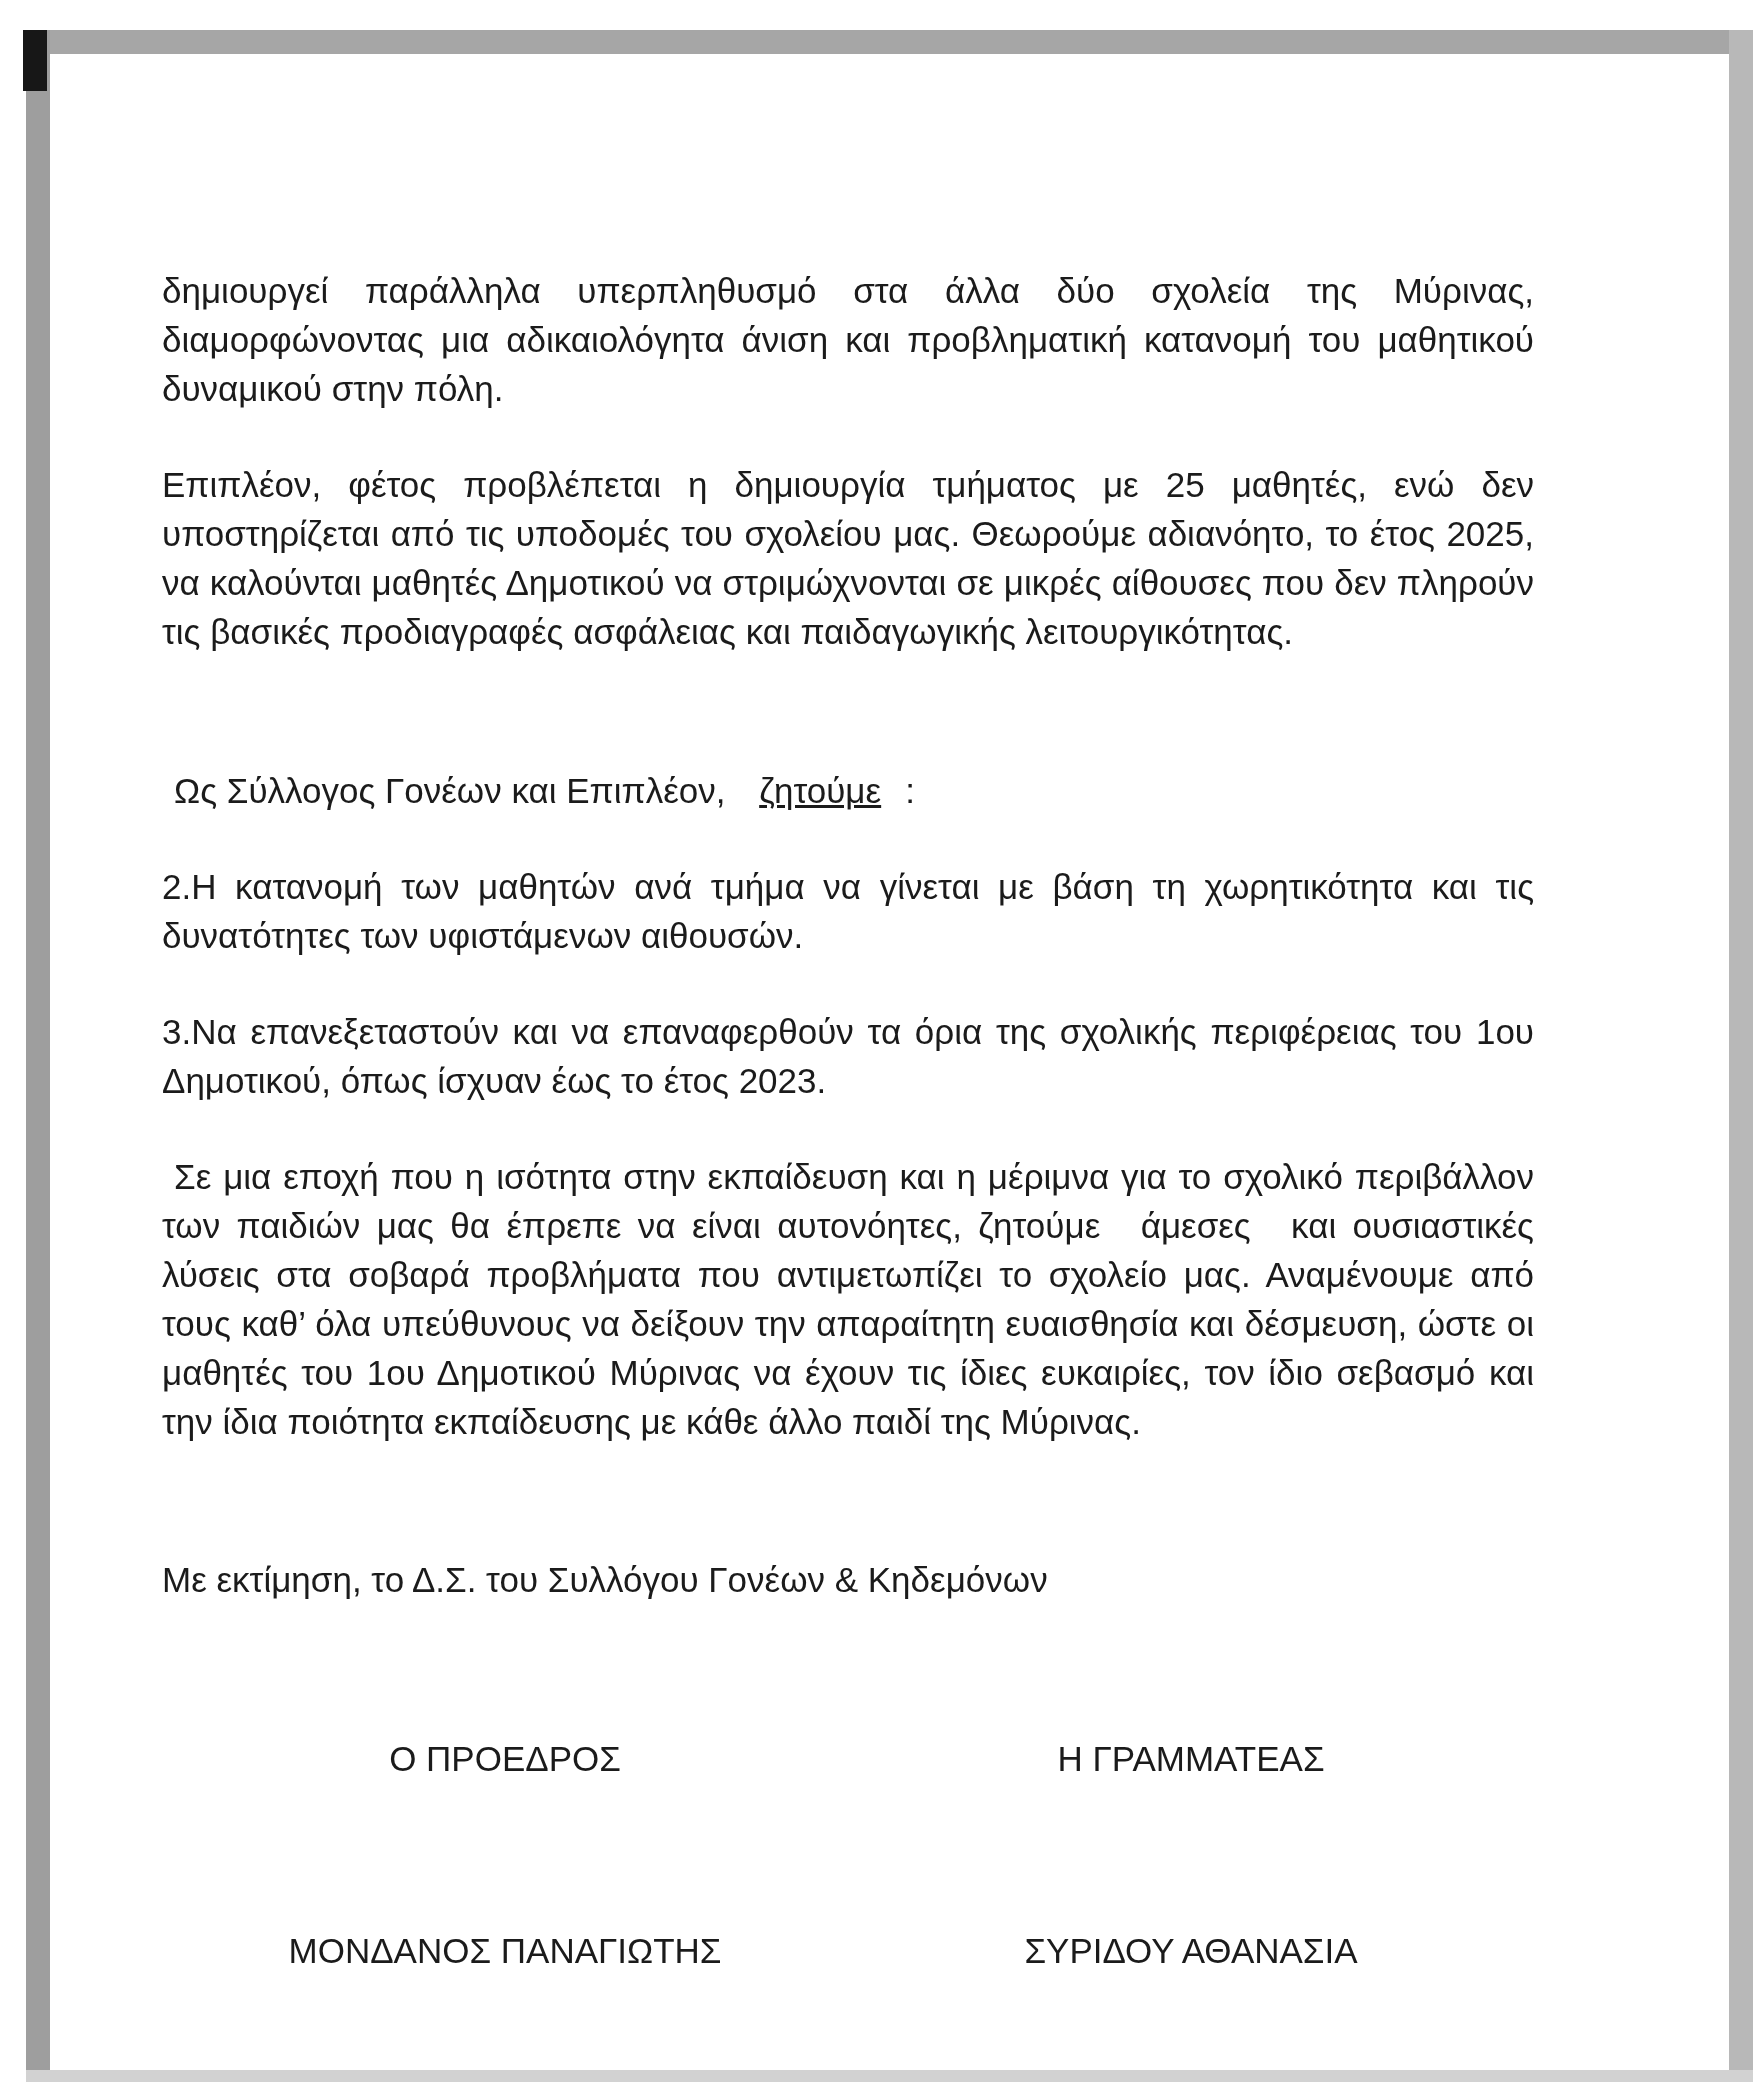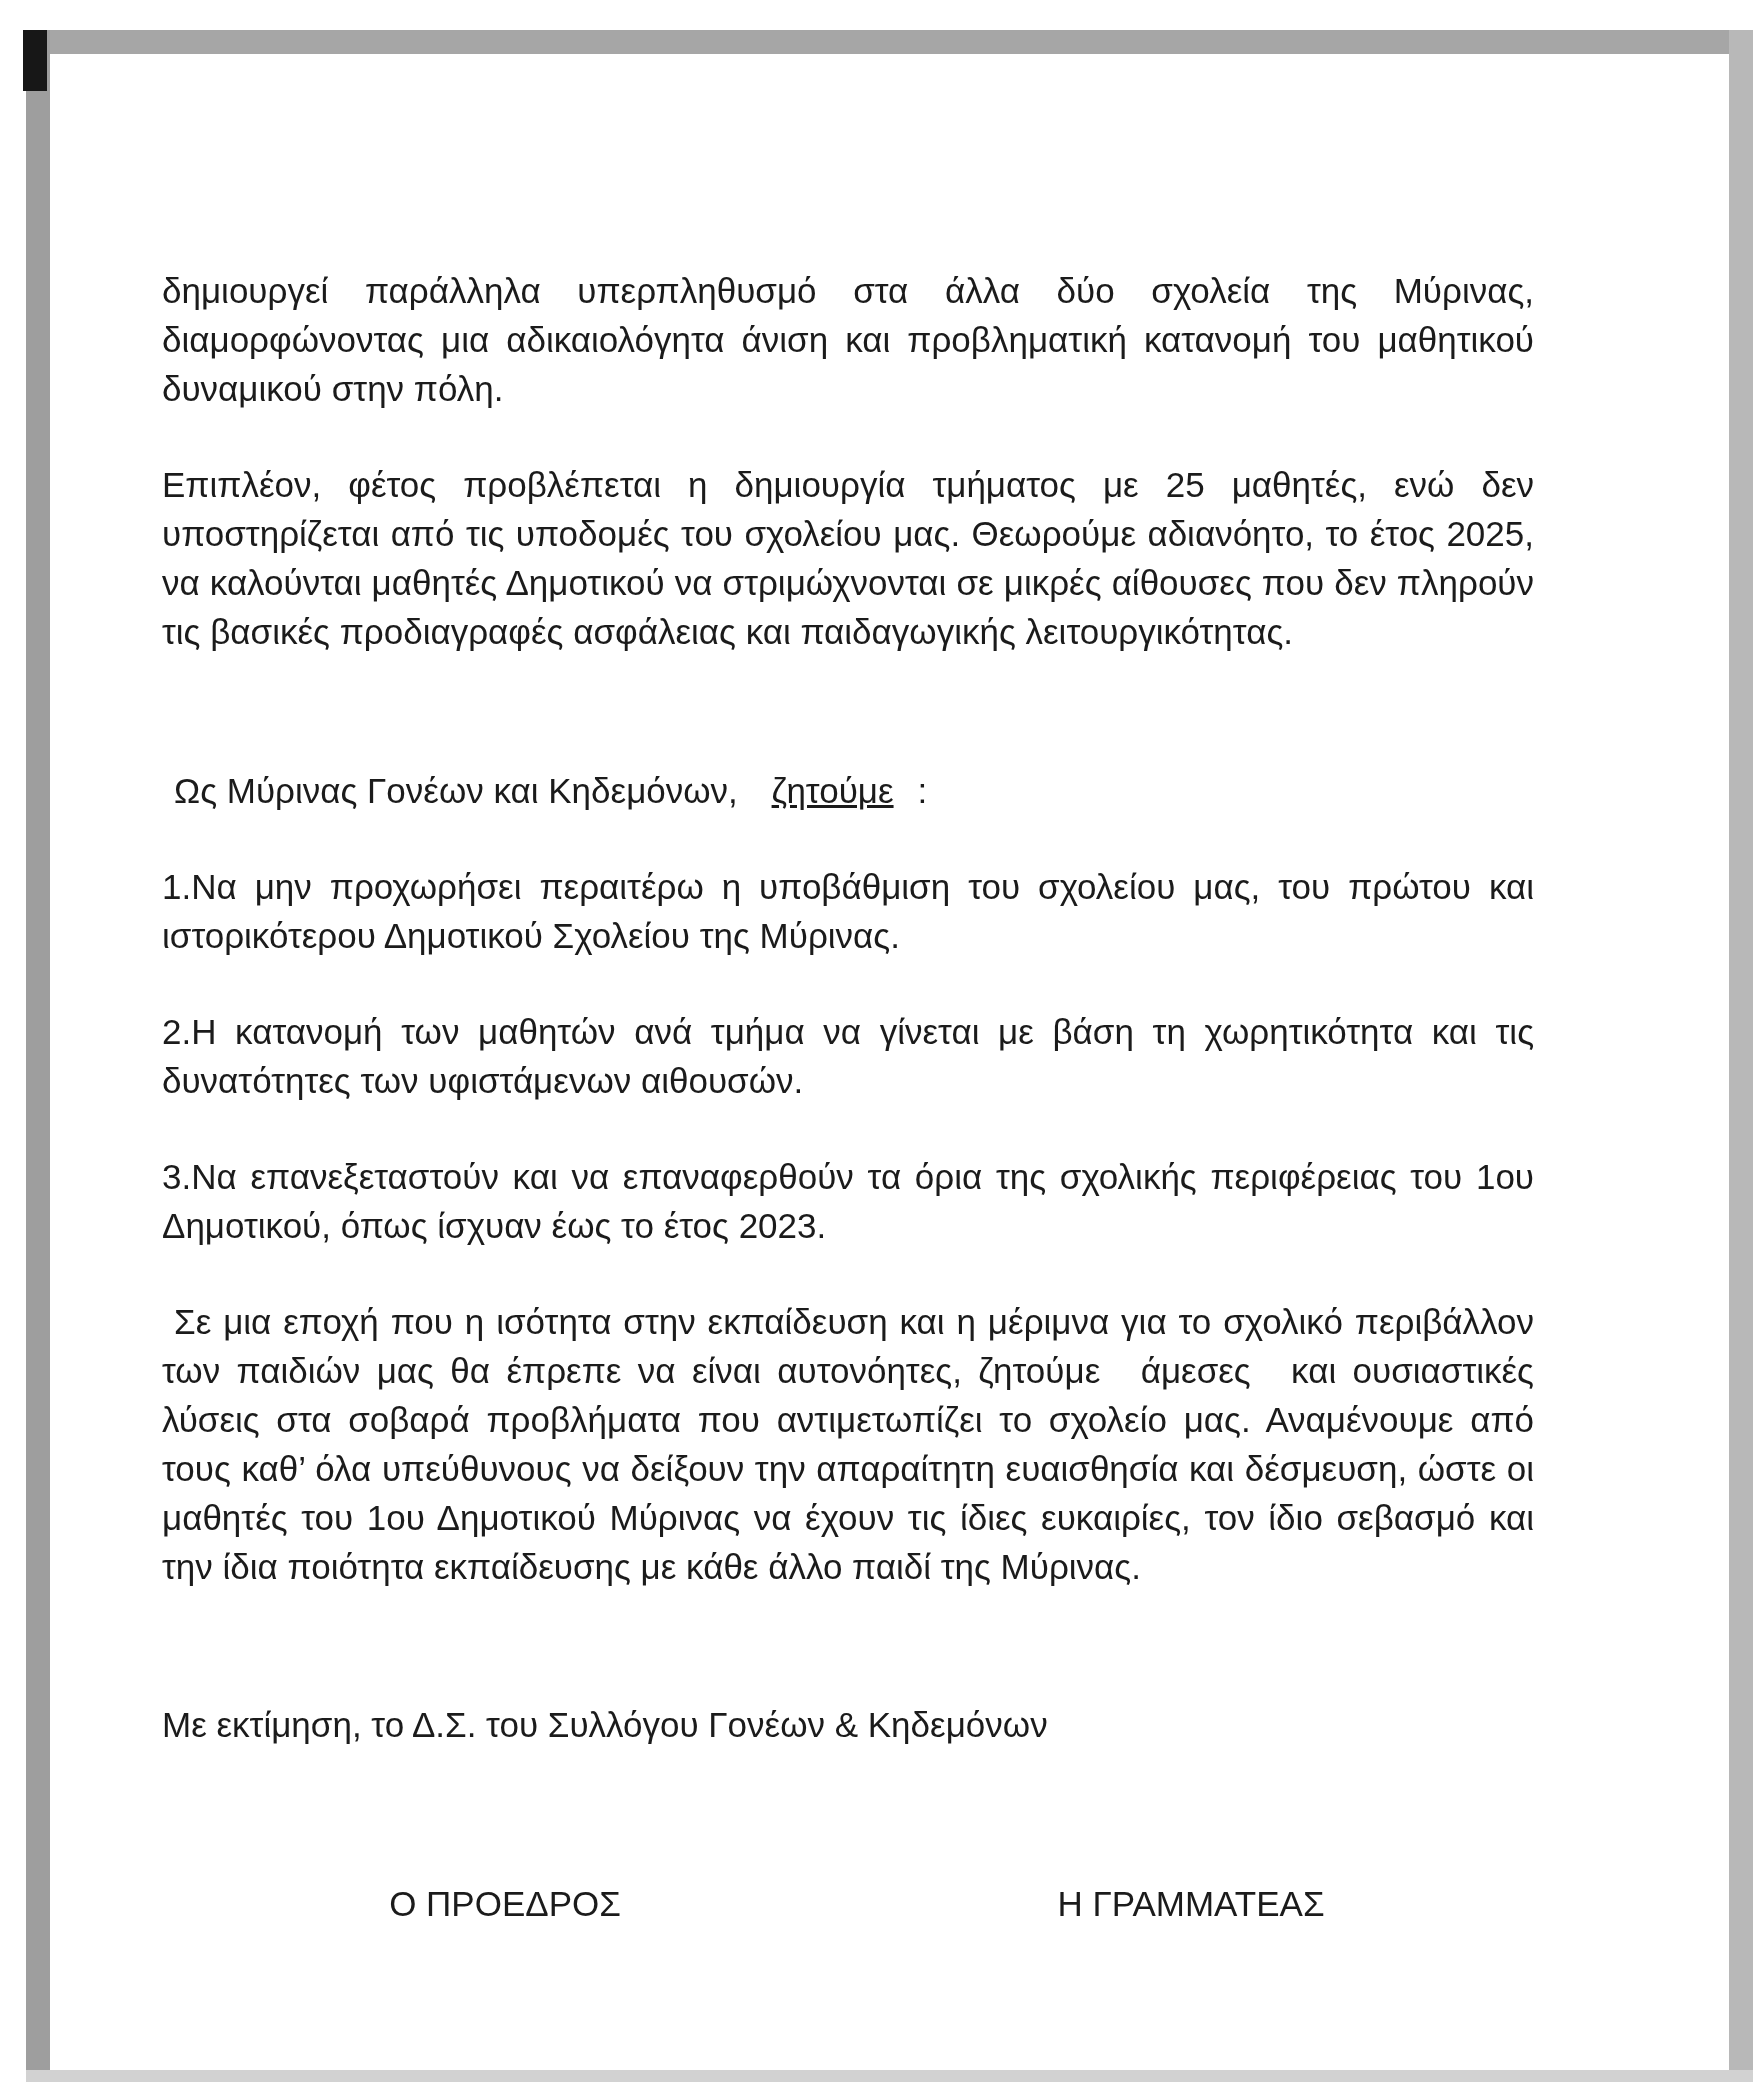--- a/index.html
+++ b/index.html
@@ -57,23 +57,22 @@
   <div class="corner-mark"></div>
 
   <div class="content">
 
     <p class="para">δημιουργεί παράλληλα υπερπληθυσμό στα άλλα δύο σχολεία της Μύρινας, διαμορφώνοντας μια αδικαιολόγητα άνιση και προβληματική κατανομή του μαθητικού δυναμικού στην πόλη.</p>
 
     <p class="para">Επιπλέον, φέτος προβλέπεται η δημιουργία τμήματος με 25 μαθητές, ενώ δεν υποστηρίζεται από τις υποδομές του σχολείου μας. Θεωρούμε αδιανόητο, το έτος 2025, να καλούνται μαθητές Δημοτικού να στριμώχνονται σε μικρές αίθουσες που δεν πληρούν τις βασικές προδιαγραφές ασφάλειας και παιδαγωγικής λειτουργικότητας.</p>
 
     <div class="blank-a"></div>
 
-    <p class="para"><span>Ως Μύρινας Γονέων και Κηδεμόνων, </span><span class="bold underline">ζητούμε</span><span class="bold">:</span></p>
+    <p class="para"><span>Ως Σύλλογος Γονέων και Επιπλέον, </span><span class="bold underline">ζητούμε</span><span class="bold">:</span></p>
 
-    <p class="para">1.Να μην προχωρήσει περαιτέρω η υποβάθμιση του σχολείου μας, του πρώτου και ιστορικότερου Δημοτικού Σχολείου της Μύρινας.</p>
     <p class="para">2.Η κατανομή των μαθητών ανά τμήμα να γίνεται με βάση τη χωρητικότητα και τις δυνατότητες των υφιστάμενων αιθουσών.</p>
     <p class="para">3.Να επανεξεταστούν και να επαναφερθούν τα όρια της σχολικής περιφέρειας του 1ου Δημοτικού, όπως ίσχυαν έως το έτος 2023.</p>
 
     <p class="para"><span>Σε μια εποχή που η ισότητα στην εκπαίδευση και η μέριμνα για το σχολικό περιβάλλον των παιδιών μας θα έπρεπε να είναι αυτονόητες, ζητούμε </span><span class="bold">άμεσες</span><span> και ουσιαστικές λύσεις στα σοβαρά προβλήματα που αντιμετωπίζει το σχολείο μας. Αναμένουμε από τους καθ’ όλα υπεύθυνους να δείξουν την απαραίτητη ευαισθησία και δέσμευση, ώστε οι μαθητές του 1ου Δημοτικού Μύρινας να έχουν τις ίδιες ευκαιρίες, τον ίδιο σεβασμό και την ίδια ποιότητα εκπαίδευσης με κάθε άλλο παιδί της Μύρινας.</span></p>
 
     <div class="gap-a"></div>
 
     <p class="para">Με εκτίμηση, το Δ.Σ. του Συλλόγου Γονέων &amp; Κηδεμόνων</p>
 
     <div class="gap-b"></div>

